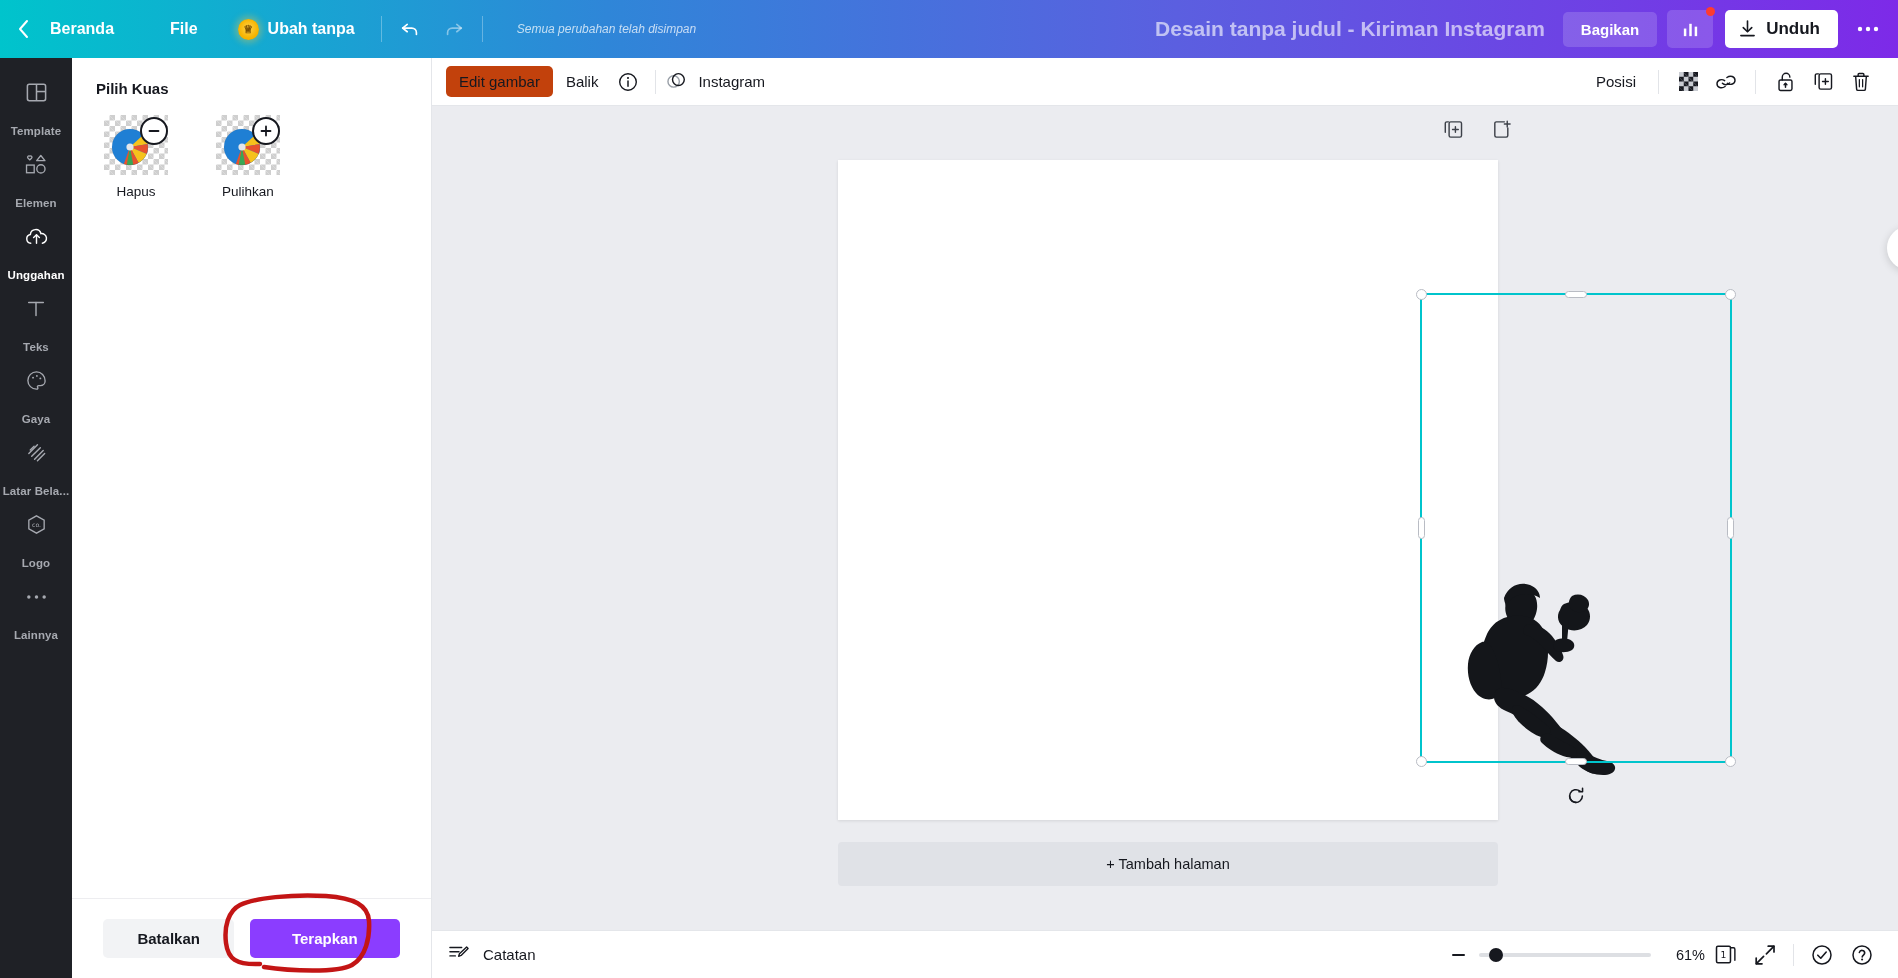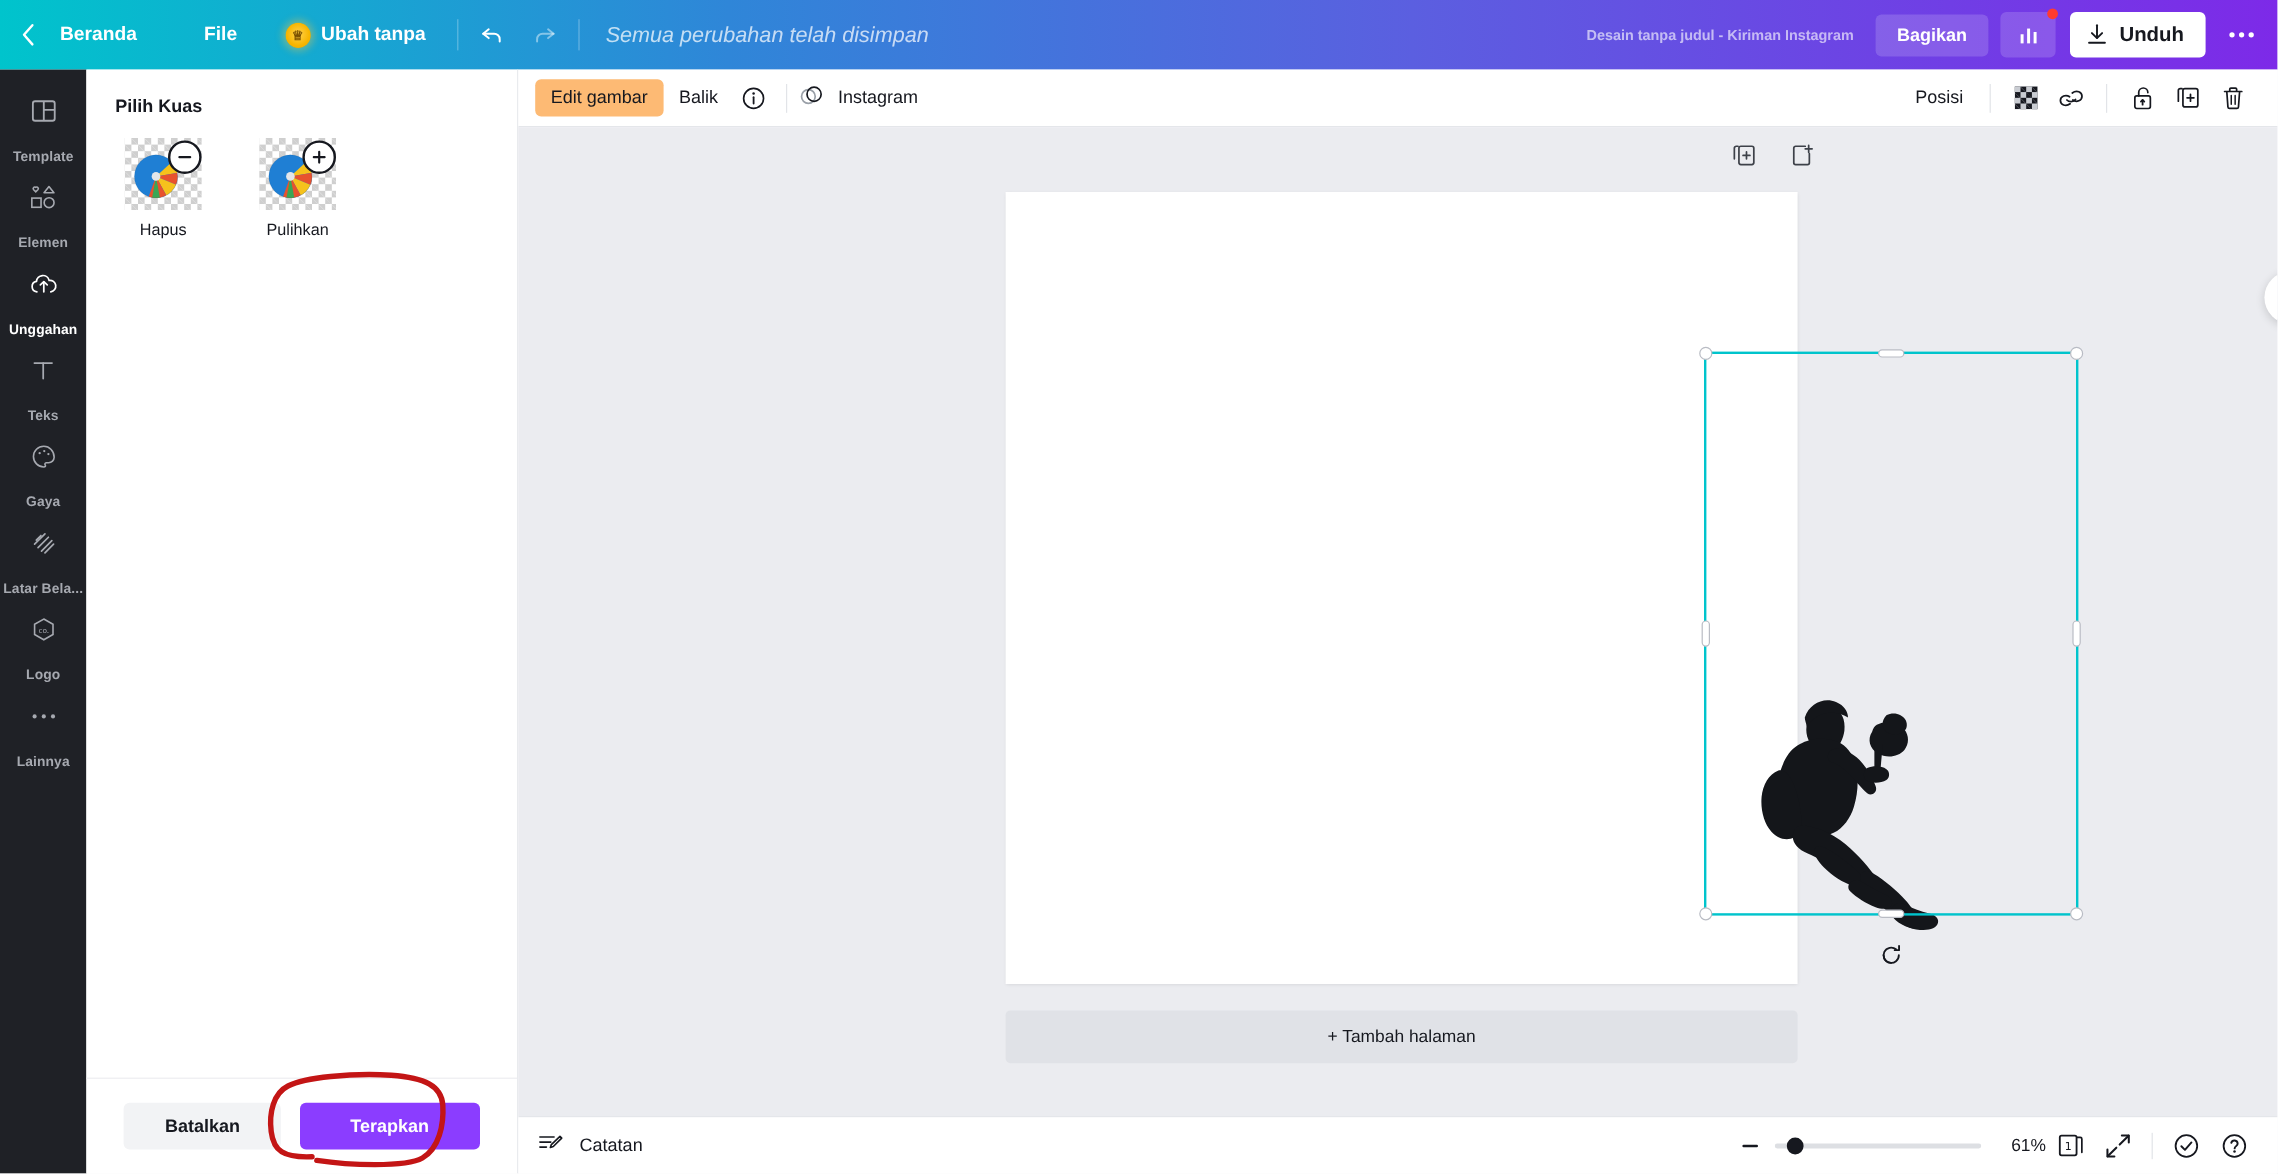--- a/index.html
+++ b/index.html
@@ -34,26 +34,26 @@
     display: inline-flex; align-items: center; justify-content: center;
     margin-right: 9px; font-size: 11px; color: #7a5000;
     box-shadow: 0 0 6px 3px rgba(255,200,60,0.35);
   }
   .tb-sep { width: 1px; height: 26px; background: rgba(255,255,255,0.30); margin: 0 6px; }
   .tb-icon-btn {
     width: 44px; height: 44px; display: flex; align-items: center; justify-content: center;
     cursor: pointer; border-radius: 4px;
   }
   .tb-status {
-    font-size: 18px; font-style: italic; color: rgba(255,255,255,0.72);
-    margin-left: 16px; white-space: nowrap;
+    font-size: 12px; font-style: italic; color: rgba(255,255,255,0.72);
+    margin-left: 28px; white-space: nowrap;
   }
   .tb-spacer { flex: 1 1 auto; }
   .tb-title {
-    font-size: 12px; font-weight: bold; color: rgba(255,255,255,0.62);
+    font-size: 21px; font-weight: bold; color: rgba(255,255,255,0.62);
     margin-right: 18px; white-space: nowrap;
   }
   .tb-share {
     background: rgba(255,255,255,0.16); color: #fff; font-size: 15px; font-weight: bold;
     border-radius: 5px; padding: 9px 18px; cursor: pointer; white-space: nowrap;
   }
   .tb-stats {
     position: relative; width: 46px; height: 38px; margin-left: 10px;
     background: rgba(255,255,255,0.16); border-radius: 5px;
     display: flex; align-items: center; justify-content: center; cursor: pointer;
@@ -143,21 +143,21 @@
   
   .edtoolbar {
     position: absolute; left: 432px; top: 58px; right: 0; height: 48px;
     background: #ffffff; border-bottom: 1px solid #e4e6ea;
     display: flex; align-items: center; padding: 0 18px 0 14px;
   }
   .et-tab {
     font-size: 15px; color: #16181f; padding: 7px 13px; border-radius: 5px;
     cursor: pointer; white-space: nowrap;
   }
-  .et-tab.active { background: #fdba74; font-weight: normal; }
+  .et-tab.active { background: #c2410c; font-weight: normal; }
   .et-info { width: 34px; height: 34px; display: flex; align-items: center; justify-content: center; cursor: pointer; }
   .et-sep { width: 1px; height: 24px; background: #e2e4e8; margin: 0 10px; }
   .et-anim { display: flex; align-items: center; gap: 11px; cursor: pointer; font-size: 15px; color: #16181f; }
   .et-spacer { flex: 1 1 auto; }
   .et-pos { font-size: 15px; color: #16181f; padding: 7px 12px; border-radius: 5px; cursor: pointer; }
   .et-icon { width: 38px; height: 34px; display: flex; align-items: center; justify-content: center; cursor: pointer; }
   .checker-icon {
     width: 19px; height: 19px;
     background-image:
       linear-gradient(45deg, #16181f 25%, transparent 25%, transparent 75%, #16181f 75%),

